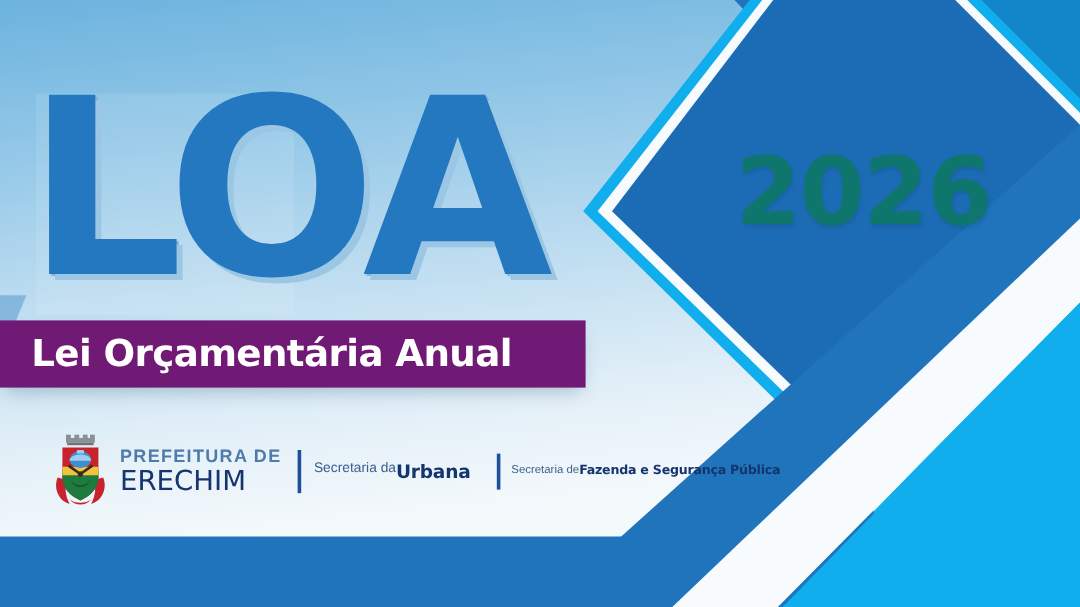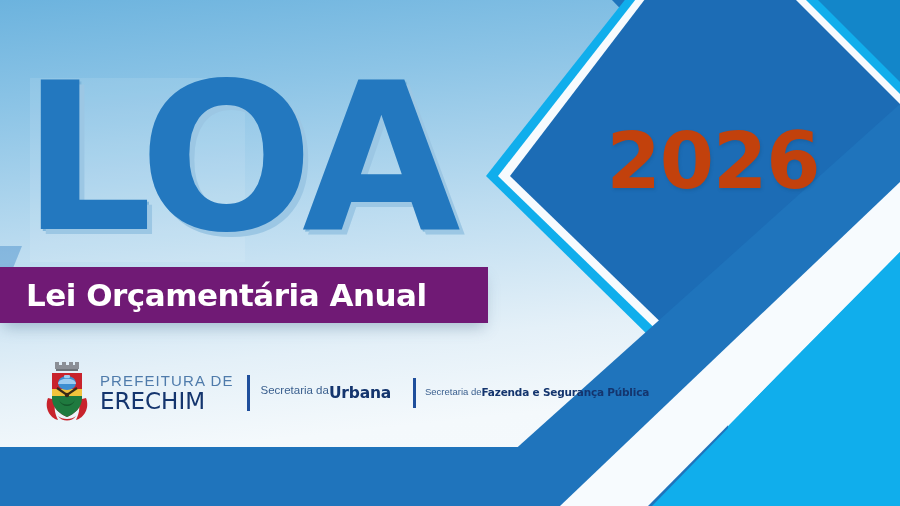--- a/index.html
+++ b/index.html
@@ -56,29 +56,29 @@
     font-family:"DejaVu Sans", sans-serif;
     font-weight:bold;
     font-size:31px;
     letter-spacing:-0.5px;
     white-space:nowrap;
   }
 
   
   .year{
     position:absolute;
-    left:588px; top:116px;
+    left:576px; top:116px;
     width:250px; height:90px;
-    color:#c2410c;
+    color:#0f766e;
     font-family:"DejaVu Sans", sans-serif;
     font-weight:bold;
     font-size:78px;
     line-height:90px;
     letter-spacing:-1px;
-    text-align:center;
+    text-align:right;
     text-shadow:1px 2px 3px rgba(16,70,115,0.25);
   }
 
   
   .logo-row{
     position:absolute;
     left:44px; top:362px;
     height:62px;
     display:flex; align-items:center;
   }
@@ -86,21 +86,21 @@
 
   .pref-block{
     display:flex;flex-direction:column;justify-content:center;
     line-height:1;
   }
   .pref-top{
     font-family:"Liberation Sans", sans-serif;
     font-size:15px;
     letter-spacing:1.1px;
     color:#4f7bab;
-    font-weight:normal;
+    font-weight:bold;
   }
   .pref-bottom{
     font-family:"DejaVu Sans", sans-serif;
     font-size:23px;
     font-weight:normal;
     letter-spacing:0px;
     color:#14356e;
     margin-top:2px;
   }
 

